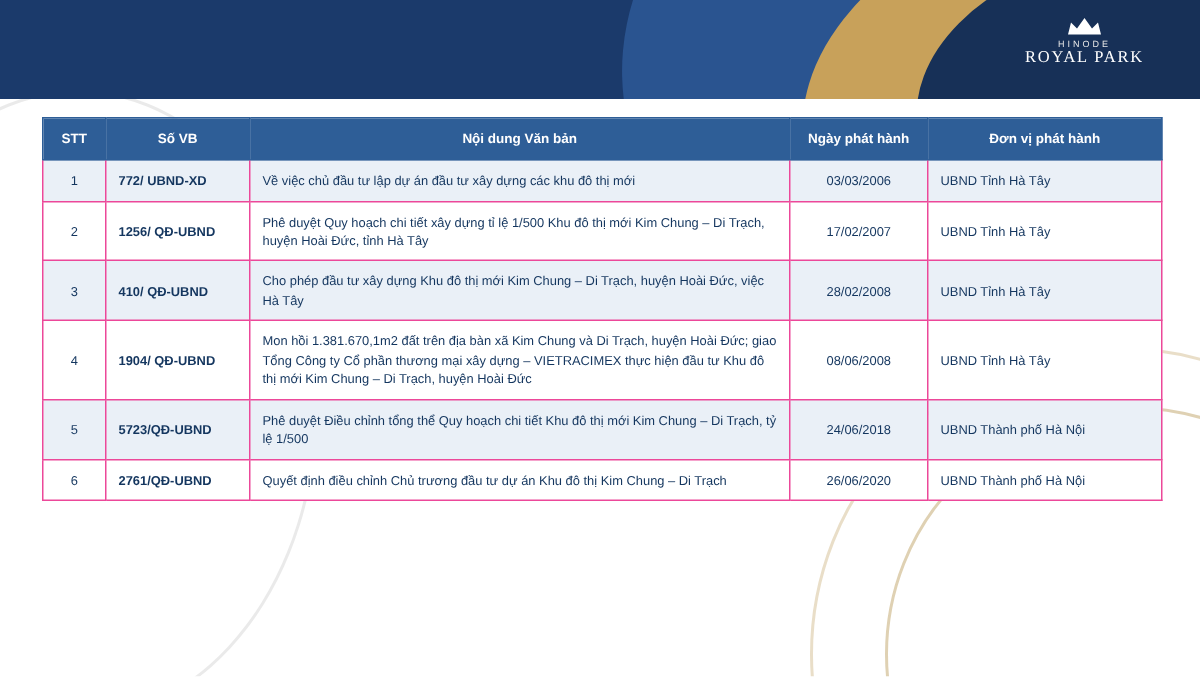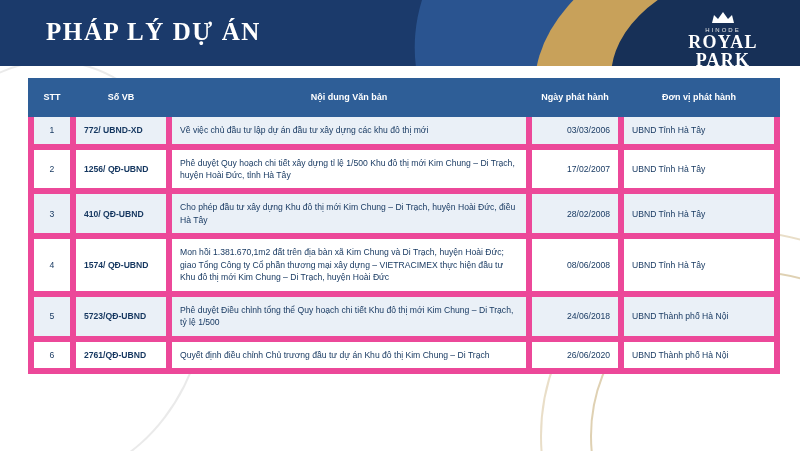--- a/index.html
+++ b/index.html
@@ -76,22 +76,22 @@
     width: 26px; height: 16px;
   }
   .logo .brand-top {
     display: block;
     font-size: 6px;
     letter-spacing: 2px;
     color: #e7e7e7;
   }
   .logo .brand-main {
     display: block;
-    font-size: 18px;
-    font-weight: bold;
+    font-size: 11px;
+    font-weight: normal;
     letter-spacing: 1.2px;
     font-family: "Liberation Serif", serif;
   }
 
   
   .arc {
     position: absolute;
     border-style: solid;
     border-color: transparent;
     border-radius: 50%;
@@ -127,21 +127,21 @@
   }
   table.doc-table {
     width: 746px;
     border-collapse: collapse;
     table-layout: fixed;
     font-size: 8.6px;
     color: #14365f;
   }
   table.doc-table th,
   table.doc-table td {
-    border: 6px solid #ec4899;
+    border: 1px solid #ec4899;
     padding: 7px 8px;
     vertical-align: middle;
     line-height: 1.45;
   }
   table.doc-table thead th {
     background: #2e5e97;
     color: #ffffff;
     font-weight: bold;
     font-size: 9px;
     text-align: center;
@@ -149,21 +149,21 @@
     border-color: #2e5e97;
   }
   table.doc-table thead th.c-stt { text-align: center; }
 
   tbody tr.row-odd  td { background: #eaf0f7; }
   tbody tr.row-even td { background: #ffffff; }
 
   td.c-stt { text-align: center; width: 42px; }
   td.c-sovb { width: 96px; font-weight: bold; }
   td.c-noidung { width: 360px; }
-  td.c-ngay { text-align: right; width: 92px; margin-left: 20px; }
+  td.c-ngay { text-align: center; width: 92px; margin-left: 20px; }
   td.c-donvi { width: 156px; }
 
   th.c-stt { width: 42px; }
   th.c-sovb { width: 96px; }
   th.c-noidung { width: 360px; }
   th.c-ngay { width: 92px; }
   th.c-donvi { width: 156px; }
 </style>
 </head>
 <body>
@@ -173,21 +173,20 @@
   <div class="arc arc-c"></div>
   <div class="arc arc-b"></div>
   <div class="arc arc-a"></div>
 
   <div class="header-band">
     <div class="wave1"></div>
     <div class="wave2"></div>
     <div class="wave3"></div>
   </div>
 
-  <div class="slide-title">PHÁP LÝ DỰ ÁN</div>
 
   <div class="logo">
     <svg class="mark" viewBox="0 0 26 16">
       <path d="M2 13 L4 5 L8 9 L13 2 L18 9 L22 5 L24 13 Z" fill="#ffffff"></path>
     </svg>
     <span class="brand-top">HINODE</span>
     <span class="brand-main">ROYAL PARK</span>
   </div>
 
   <div class="table-wrap">
@@ -212,27 +211,27 @@
         <tr class="row-even">
           <td class="c-stt">2</td>
           <td class="c-sovb">1256/ QĐ-UBND</td>
           <td class="c-noidung">Phê duyệt Quy hoạch chi tiết xây dựng tỉ lệ 1/500 Khu đô thị mới Kim Chung – Di Trạch, huyện Hoài Đức, tỉnh Hà Tây</td>
           <td class="c-ngay">17/02/2007</td>
           <td class="c-donvi">UBND Tỉnh Hà Tây</td>
         </tr>
         <tr class="row-odd">
           <td class="c-stt">3</td>
           <td class="c-sovb">410/ QĐ-UBND</td>
-          <td class="c-noidung">Cho phép đầu tư xây dựng Khu đô thị mới Kim Chung – Di Trạch, huyện Hoài Đức, điều Hà Tây</td>
+          <td class="c-noidung">Cho phép đầu tư xây dựng Khu đô thị mới Kim Chung – Di Trạch, huyện Hoài Đức, việc Hà Tây</td>
           <td class="c-ngay">28/02/2008</td>
           <td class="c-donvi">UBND Tỉnh Hà Tây</td>
         </tr>
         <tr class="row-even">
           <td class="c-stt">4</td>
-          <td class="c-sovb">1574/ QĐ-UBND</td>
+          <td class="c-sovb">1904/ QĐ-UBND</td>
           <td class="c-noidung">Mon hồi 1.381.670,1m2 đất trên địa bàn xã Kim Chung và Di Trạch, huyện Hoài Đức; giao Tổng Công ty Cổ phần thương mại xây dựng – VIETRACIMEX thực hiện đầu tư Khu đô thị mới Kim Chung – Di Trạch, huyện Hoài Đức</td>
           <td class="c-ngay">08/06/2008</td>
           <td class="c-donvi">UBND Tỉnh Hà Tây</td>
         </tr>
         <tr class="row-odd">
           <td class="c-stt">5</td>
           <td class="c-sovb">5723/QĐ-UBND</td>
           <td class="c-noidung">Phê duyệt Điều chỉnh tổng thể Quy hoạch chi tiết Khu đô thị mới Kim Chung – Di Trạch, tỷ lệ 1/500</td>
           <td class="c-ngay">24/06/2018</td>
           <td class="c-donvi">UBND Thành phố Hà Nội</td>

